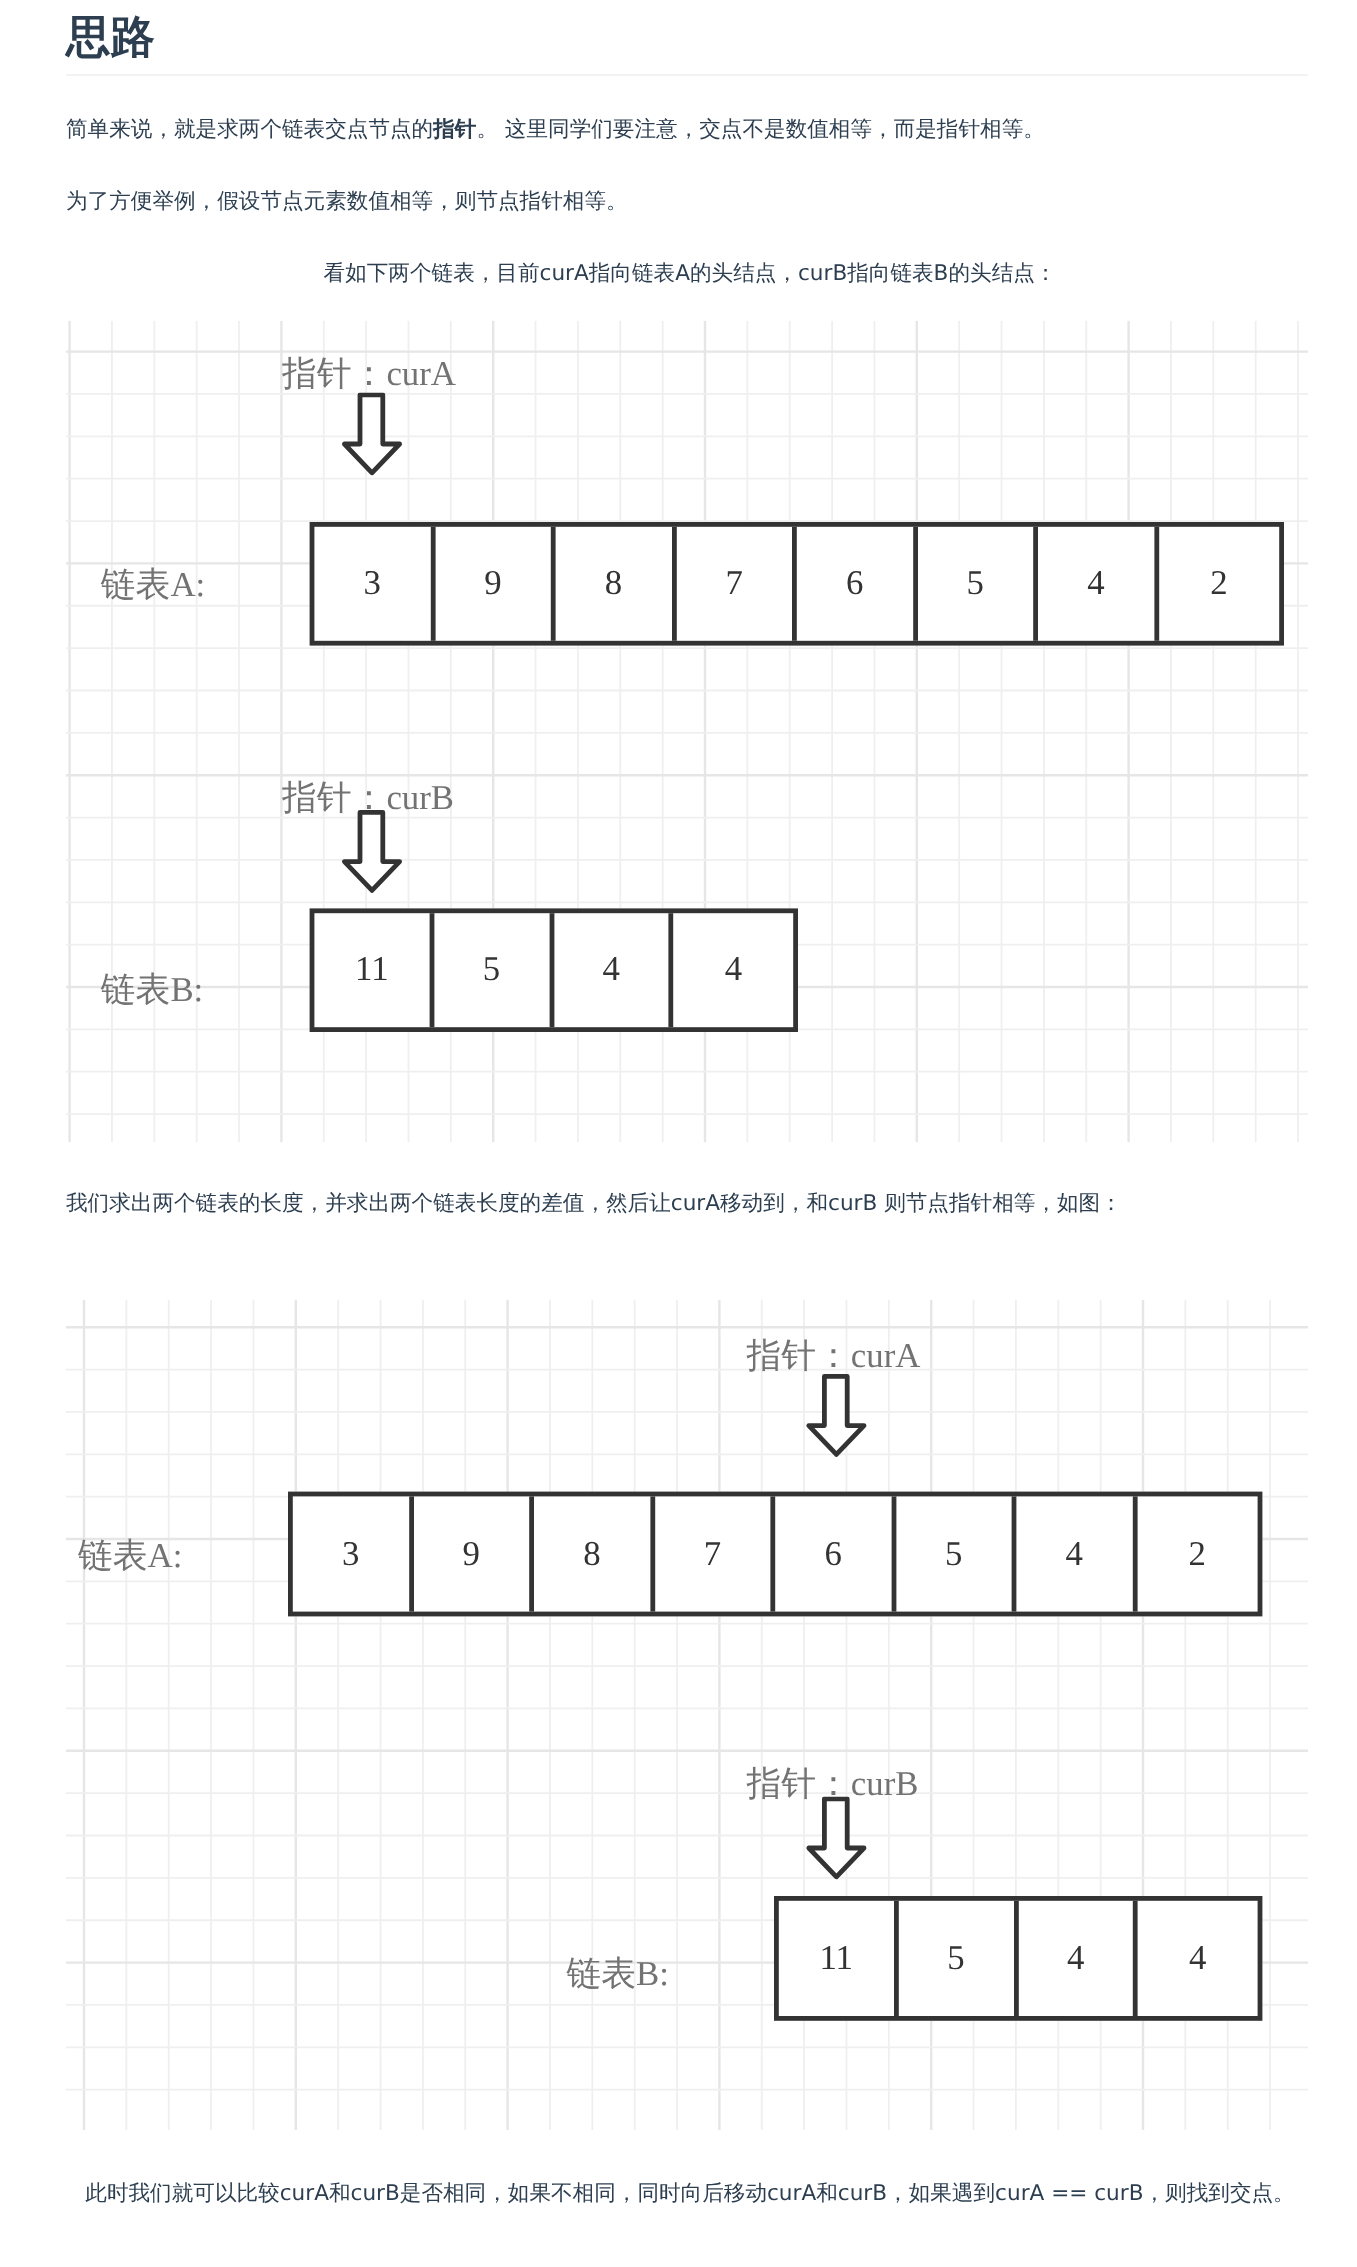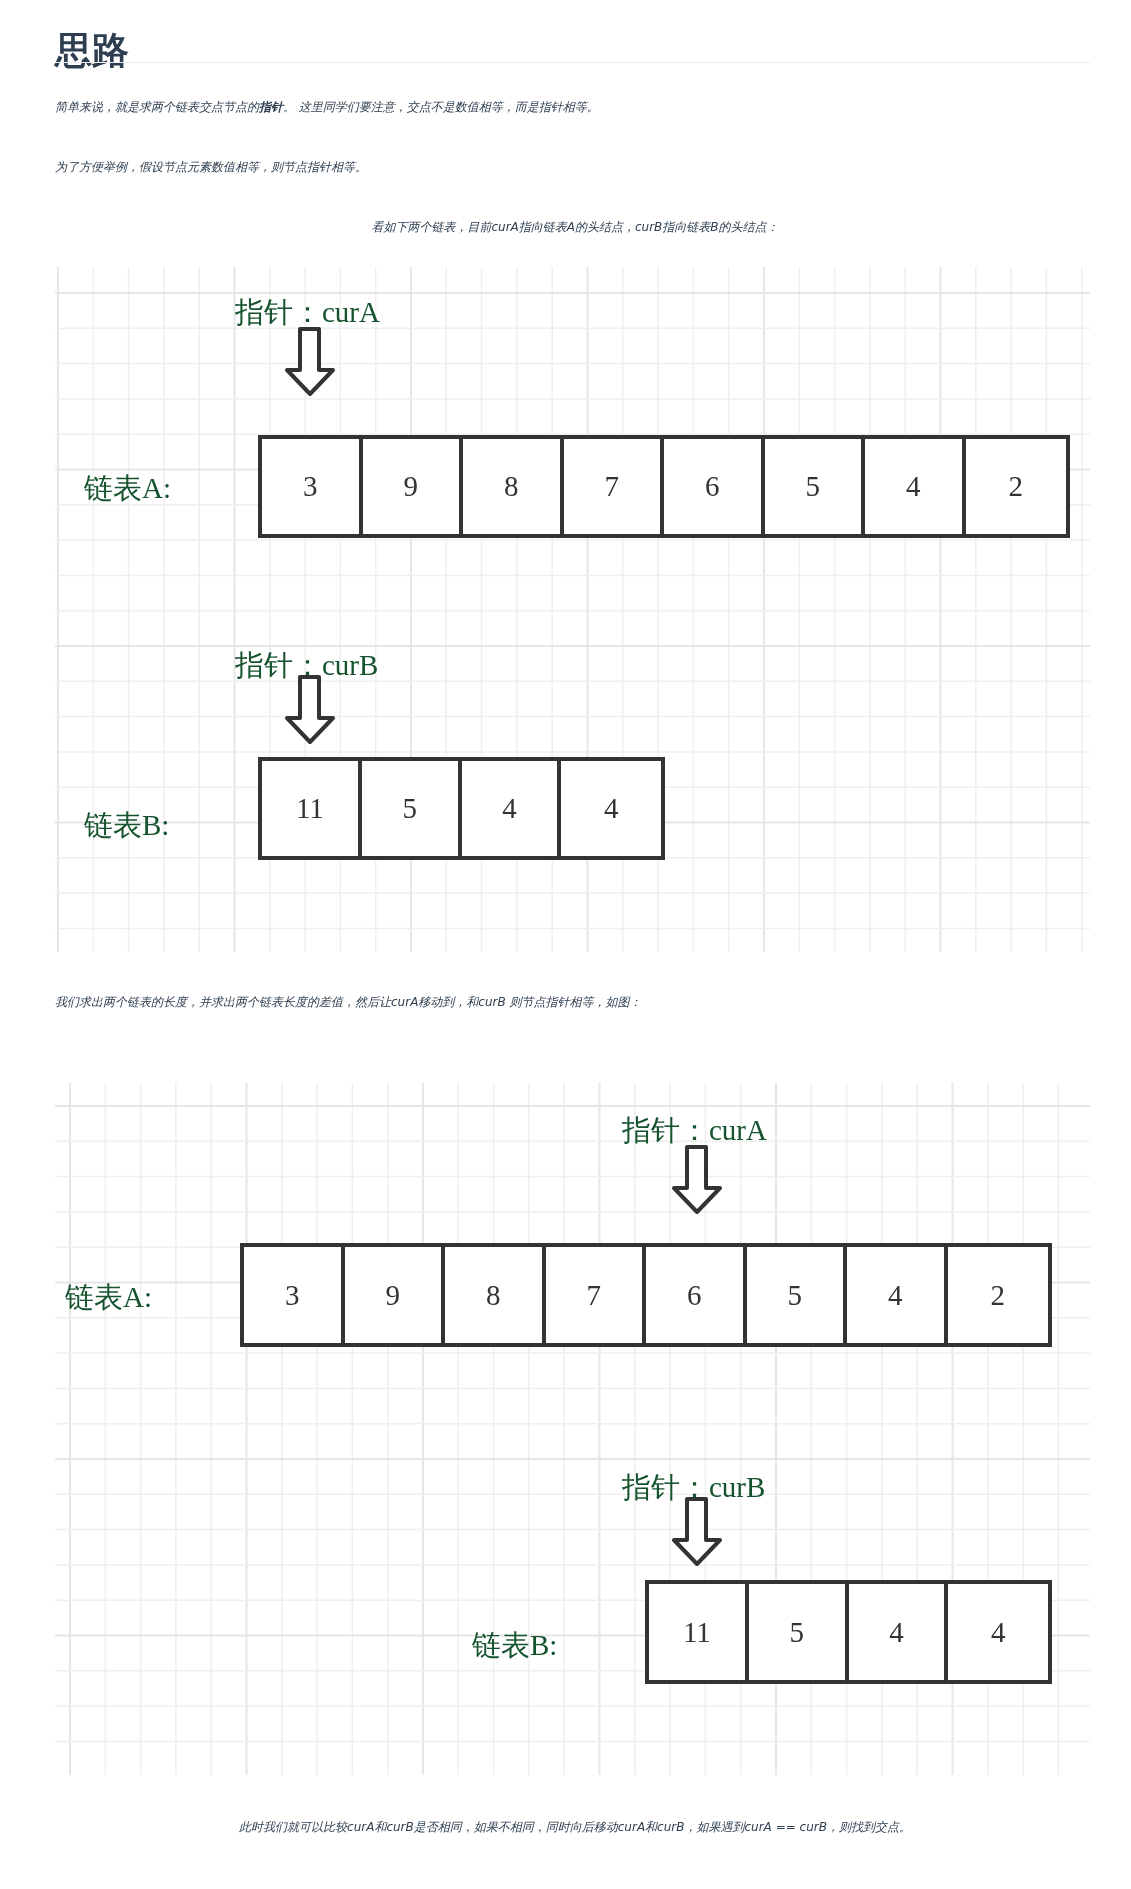--- a/index.html
+++ b/index.html
@@ -1,24 +1,24 @@
 <!DOCTYPE html>
 <html><head>
 <meta charset="utf-8">
 <style>
   html, body { margin:0; padding:0; background:#ffffff; }
   body { width:1131px; height:1889px; position:relative; overflow:hidden;
          font-family:"DejaVu Sans","Liberation Sans",sans-serif; color:#2c3e50; }
-  .h2 { position:absolute; left:55px; top:26px; font-size:37px; font-weight:bold; color:#2c3e50; line-height:50px; margin:0; }
+  .h2 { position:absolute; left:55px; top:6px; font-size:37px; font-weight:bold; color:#2c3e50; line-height:50px; margin:0; }
   .divider { position:absolute; left:55px; top:62px; width:1035px; height:1px; background:#eaecef; }
-  .para { position:absolute; left:55px; width:1040px; font-size:12px; line-height:39px; color:#2c3e50; margin:0;font-style:italic; }
+  .para { position:absolute; left:55px; width:1040px; font-size:18px; line-height:39px; color:#2c3e50; margin:0; }
   .para b { font-weight:bold; }
   .diagram { position:absolute; left:55px; width:1035px; background:#ffffff; overflow:hidden; }
   .grid { position:absolute; inset:0; }
-  .dlabel { position:absolute; font-family:"Liberation Serif","DejaVu Serif",serif; font-size:29px; color:#14532d; line-height:36px; white-space:nowrap; }
+  .dlabel { position:absolute; font-family:"Liberation Serif","DejaVu Serif",serif; font-size:29px; color:#737373; line-height:36px; white-space:nowrap; }
   .list { position:absolute; display:flex; border:4px solid #333333; background:#ffffff; box-sizing:border-box; }
   .cell { width:101px; height:100%; display:flex; align-items:center; justify-content:center;
           font-family:"Liberation Serif","DejaVu Serif",serif; font-size:29px; color:#333333;
           border-right:4px solid #333333; box-sizing:border-box; }
   .cell:last-child { border-right:none; }
   .arrow { position:absolute; width:52px; height:70px; }
 </style>
 </head>
 <body>
 

